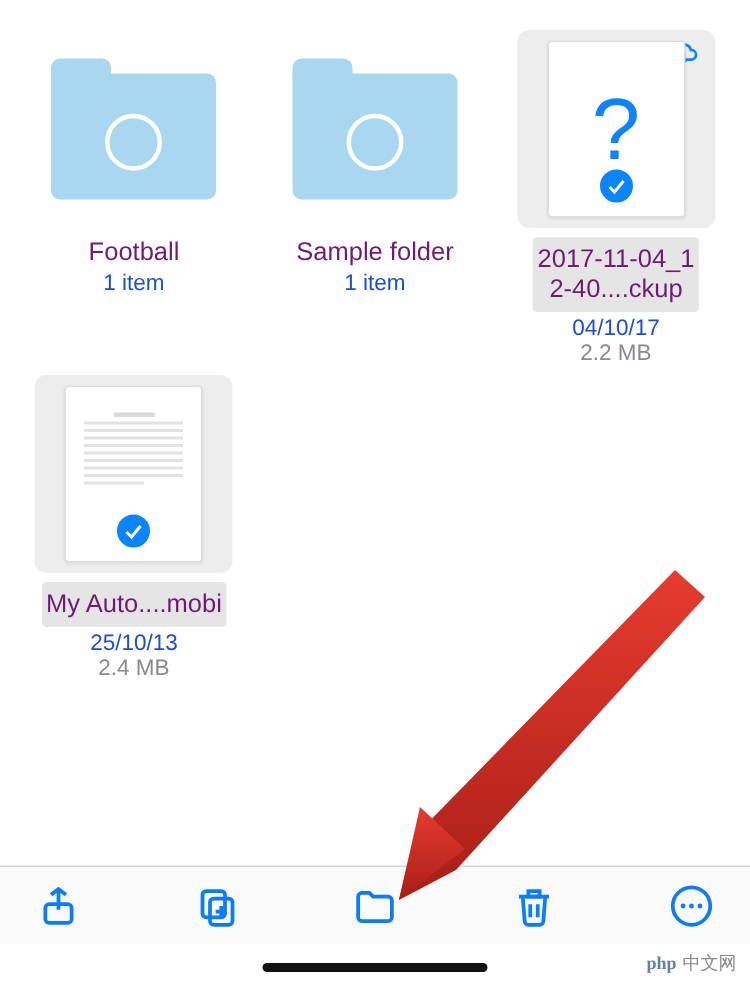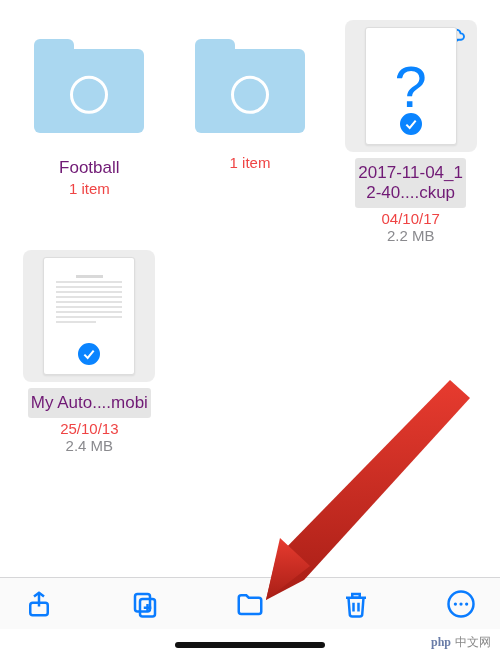--- a/index.html
+++ b/index.html
@@ -59,21 +59,21 @@
   .cloud-dl {
     position:absolute; top:6px; right:10px; width:22px; height:22px;
     color:#0a84ff;
   }
   .cloud-dl svg { width:22px; height:22px; fill:none; stroke:#0a84ff; stroke-width:2; }
   .name {
     margin-top:6px; font-size:17px; color:#701a75; line-height:1.18;
     max-width: 140px;
   }
   .name.sel { background: rgba(0,0,0,0.10); border-radius:3px; padding:5px 3px; }
-  .meta { font-size:15px; color:#ef4444; margin-top:2px; }
+  .meta { font-size:15px; color:#1d4ed8; margin-top:2px; }
   .meta2 { font-size:15px; color:#8a8a8e; margin-top:0;text-align:center; }
   .toolbar {
     position:absolute; left:0; right:0; bottom:26px; height:52px;
     border-top:1px solid #d6d6d8; background:#fafafa;
     display:flex; align-items:center; justify-content:space-between;
     padding:0 22px;
   }
   .tbtn {
     width:34px; height:34px; display:flex; align-items:center; justify-content:center;
     color:#0a7cff;
@@ -108,20 +108,21 @@
     <div class="name">Football</div>
     <div class="meta">1 item</div>
   </div>
 
   <div class="item">
     <div class="thumb-wrap">
       <div class="folder-icon">
         <div class="folder-ring"></div>
       </div>
     </div>
+    <div class="name">Sample folder</div>
     <div class="meta">1 item</div>
   </div>
 
   <div class="item">
     <div class="thumb-wrap selected">
       <span class="cloud-dl">
         <svg viewBox="0 0 24 24">
             <path d="M7 15a4 4 0 0 1 .5-7.97A5 5 0 0 1 17 8a3.5 3.5 0 0 1 .5 7H7z"></path>
             <path d="M12 11v6m0 0l-2.2-2.2M12 17l2.2-2.2"></path>
           </svg>

